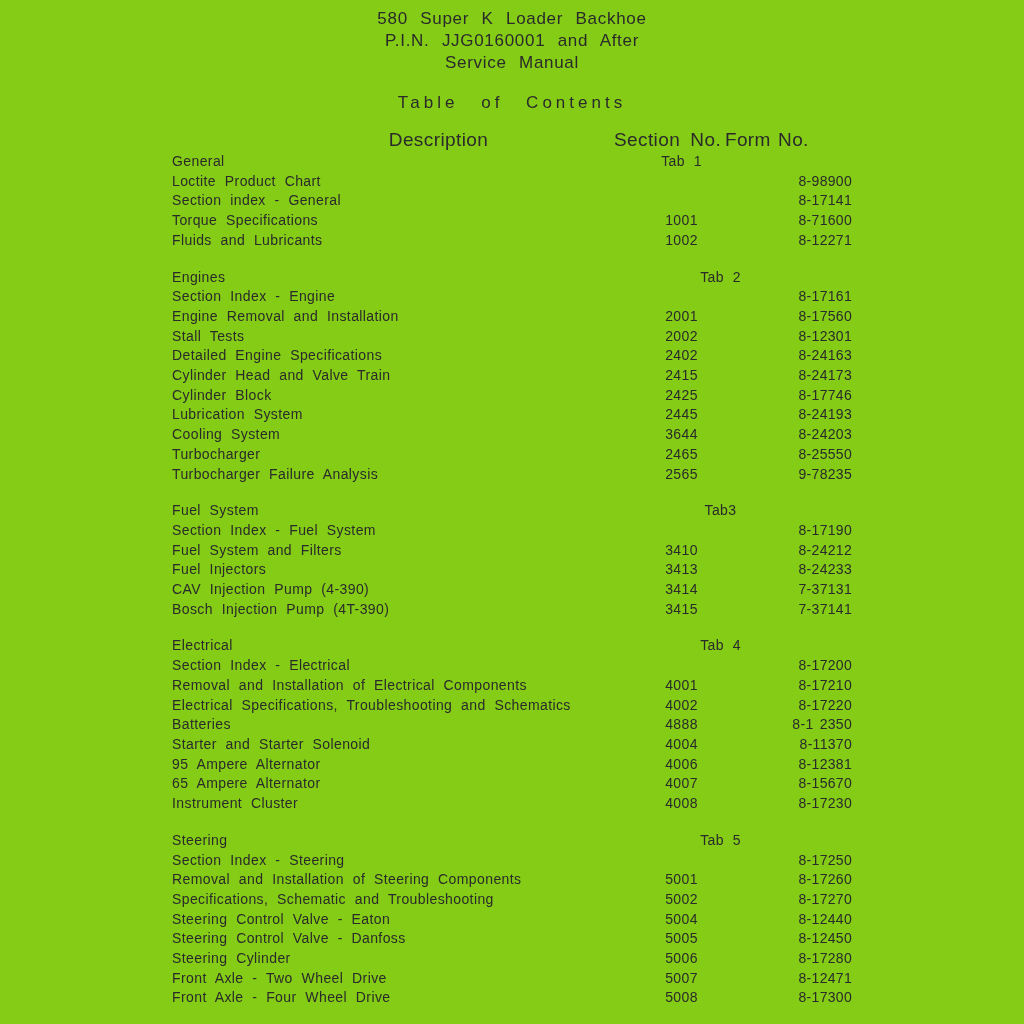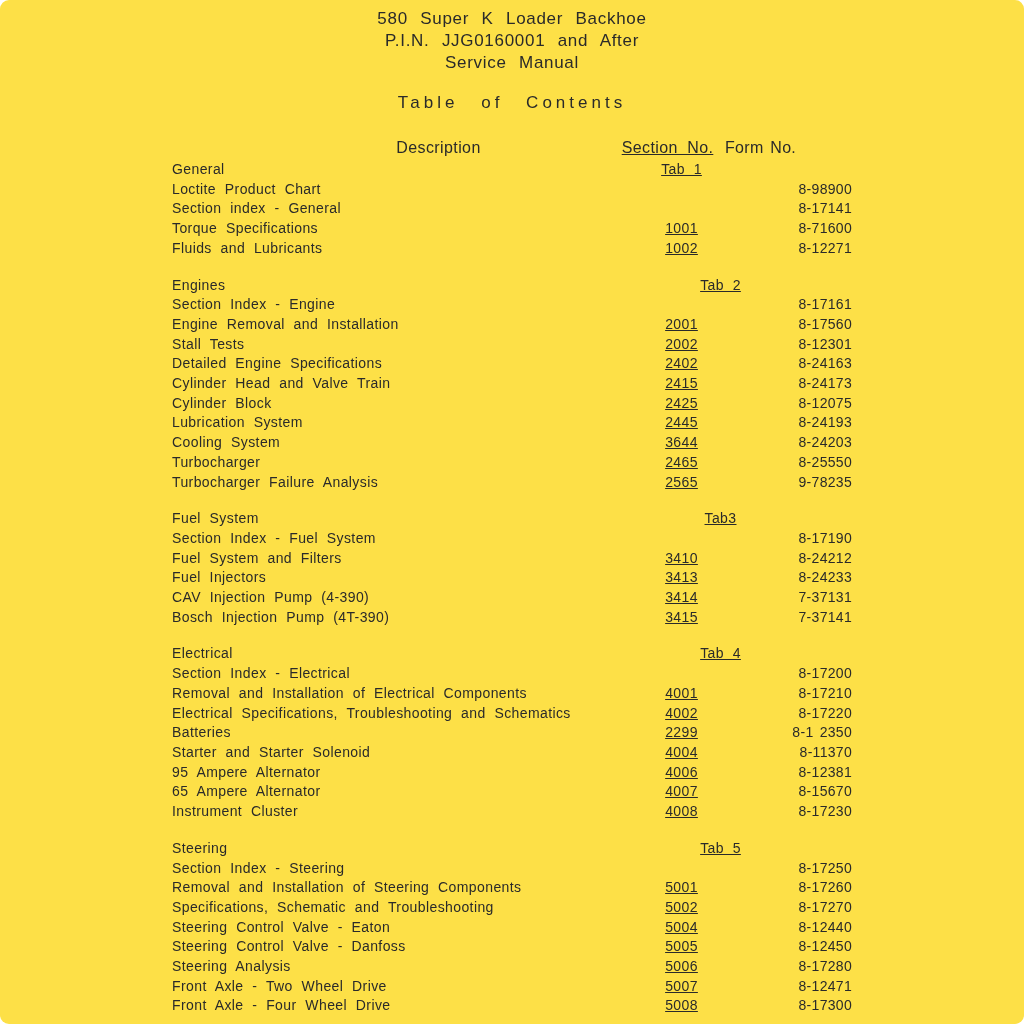--- a/index.html
+++ b/index.html
@@ -11,22 +11,21 @@
     width: 1024px;
     height: 1024px;
     position: relative;
     font-family: "Liberation Sans", sans-serif;
     color: #2a2a2a;
     overflow: hidden;
   }
   .page {
     position: absolute;
     inset: 0;
-    background: #fde047;
-    border-radius: 9px;
+    background: #84cc16;
   }
   
   .doc-header {
     position: absolute;
     top: 8px;
     left: 0;
     width: 100%;
     text-align: center;
   }
   .title-line {
@@ -52,30 +51,29 @@
     width: 680px;
   }
   .row {
     display: grid;
     grid-template-columns: 438px 115px 127px;
     line-height: 19.7px;
     font-size: 14px;
   }
   .header-row {
     height: 22px;
-    font-size: 16px;
-    margin-top: 8px;
+    font-size: 19px;
   }
   .cell {
     white-space: nowrap;
     letter-spacing: 0.4px;
     word-spacing: 4.5px;
   }
   .cell.desc { text-align: left; }
-  .cell.sec  { text-align: center; padding-left: 28px; text-decoration: underline; }
+  .cell.sec  { text-align: center; padding-left: 28px; }
   .cell.form { text-align: right; letter-spacing: 0.3px; word-spacing: 2px; }
   .hdr.desc  { text-align: center; padding-left: 95px; }
   .hdr.sec   { text-align: center; padding-left: 0; }
   .hdr.form  { text-align: left; }
   .section-row.gap { margin-top: 17px; gap: 39px; }
 </style>
 </head>
 <body>
 
 <div class="page">
@@ -145,21 +143,21 @@
           <div class="cell form">8-24163</div>
         </div>
         <div class="row entry-row">
           <div class="cell desc">Cylinder Head and Valve Train</div>
           <div class="cell sec">2415</div>
           <div class="cell form">8-24173</div>
         </div>
         <div class="row entry-row">
           <div class="cell desc">Cylinder Block</div>
           <div class="cell sec">2425</div>
-          <div class="cell form">8-12075</div>
+          <div class="cell form">8-17746</div>
         </div>
         <div class="row entry-row">
           <div class="cell desc">Lubrication System</div>
           <div class="cell sec">2445</div>
           <div class="cell form">8-24193</div>
         </div>
         <div class="row entry-row">
           <div class="cell desc">Cooling System</div>
           <div class="cell sec">3644</div>
           <div class="cell form">8-24203</div>
@@ -219,21 +217,21 @@
           <div class="cell sec">4001</div>
           <div class="cell form">8-17210</div>
         </div>
         <div class="row entry-row">
           <div class="cell desc">Electrical Specifications, Troubleshooting and Schematics</div>
           <div class="cell sec">4002</div>
           <div class="cell form">8-17220</div>
         </div>
         <div class="row entry-row">
           <div class="cell desc">Batteries</div>
-          <div class="cell sec">2299</div>
+          <div class="cell sec">4888</div>
           <div class="cell form">8-1 2350</div>
         </div>
         <div class="row entry-row">
           <div class="cell desc">Starter and Starter Solenoid</div>
           <div class="cell sec">4004</div>
           <div class="cell form">8-11370</div>
         </div>
         <div class="row entry-row">
           <div class="cell desc">95 Ampere Alternator</div>
           <div class="cell sec">4006</div>
@@ -273,21 +271,21 @@
           <div class="cell desc">Steering Control Valve - Eaton</div>
           <div class="cell sec">5004</div>
           <div class="cell form">8-12440</div>
         </div>
         <div class="row entry-row">
           <div class="cell desc">Steering Control Valve - Danfoss</div>
           <div class="cell sec">5005</div>
           <div class="cell form">8-12450</div>
         </div>
         <div class="row entry-row">
-          <div class="cell desc">Steering Analysis</div>
+          <div class="cell desc">Steering Cylinder</div>
           <div class="cell sec">5006</div>
           <div class="cell form">8-17280</div>
         </div>
         <div class="row entry-row">
           <div class="cell desc">Front Axle - Two Wheel Drive</div>
           <div class="cell sec">5007</div>
           <div class="cell form">8-12471</div>
         </div>
         <div class="row entry-row">
           <div class="cell desc">Front Axle - Four Wheel Drive</div>

